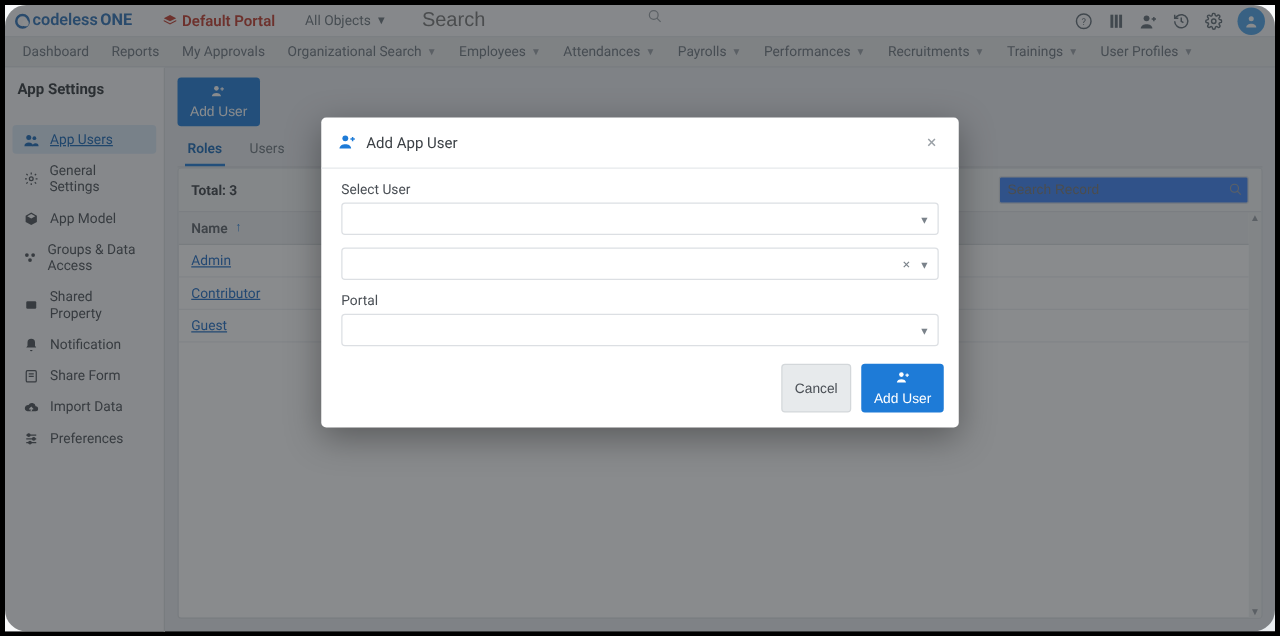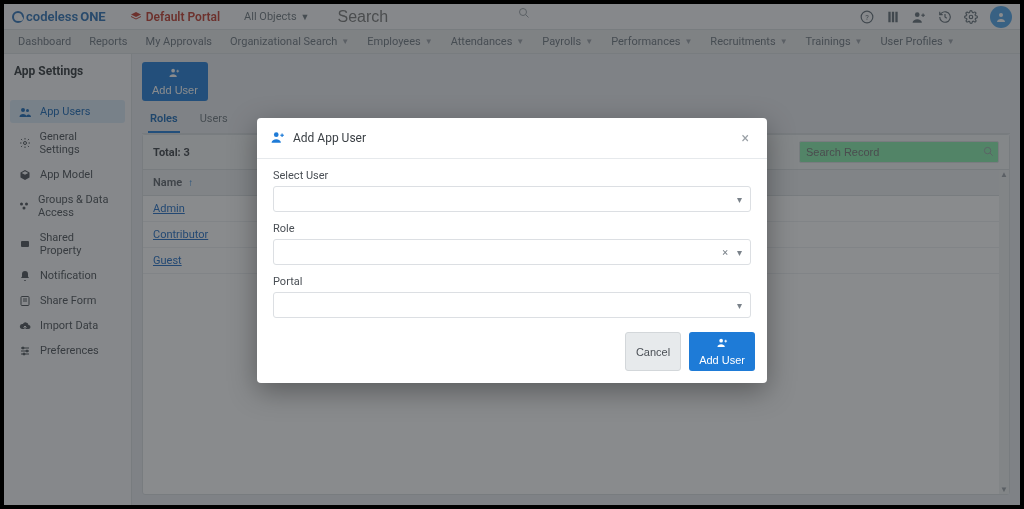--- a/index.html
+++ b/index.html
@@ -74,21 +74,21 @@
   .main { flex:1; display:flex; min-height:0;}
   .sidebar {
     width:128px; background:var(--panel); border-right:1px solid var(--border);
     padding:10px 6px; display:flex; flex-direction:column; gap:2px;
   }
   .sidebar h3 { margin:0 4px 20px 4px; font-size:12px; font-weight:700; color:#2f3438;}
   .side-item {
     display:flex; align-items:center; gap:8px; padding:5px 8px; border-radius:3px;
     font-size:11px; color:var(--text); cursor:pointer;
   }
-  .side-item.active { background:var(--sidebar-active); color:var(--primary-dark);}
+  .side-item.active { background:var(--sidebar-active); color:var(--primary-dark);text-decoration:underline;}
   .side-item .ic { width:14px; display:inline-flex; justify-content:center;}
   .content { flex:1; padding:8px 10px 10px 10px; display:flex; flex-direction:column; min-width:0;}
   .content-top { margin-bottom:6px;}
   .btn-primary {
     background:var(--primary); color:#fff; border:none; border-radius:3px;
     padding:5px 10px; font-size:11px; display:inline-flex; align-items:center; gap:6px; cursor:pointer;flex-direction:column;
   }
   .btn-secondary {
     background:#e7eaec; color:#4a4f55; border:1px solid #d3d7da; border-radius:3px;
     padding:4px 10px; font-size:11px; cursor:pointer;
@@ -101,39 +101,39 @@
     flex:1; display:flex; flex-direction:column; min-height:0;
   }
   .panel-header{
     display:flex; align-items:center; justify-content:space-between; padding:6px 10px;
     border-bottom:1px solid var(--border); background:#f3f5f6;
   }
   .panel-header .total{font-size:11px; font-weight:700; color:#3a3f44;}
   .panel-header .search-rec{position:relative;}
   .panel-header .search-rec input{
     width:200px; border:1px solid var(--border); border-radius:2px; padding:4px 22px 4px 6px;
-    font-size:11px; background:#86efac; outline:none;
+    font-size:11px; background:#3b82f6; outline:none;
   }
   .panel-header .search-rec .sicon{position:absolute; right:5px; top:5px; color:#9aa0a6;}
   .tbl-head {
     display:flex; background:#eef0f2; border-bottom:1px solid var(--border);
     font-size:11px; color:#5a6067; font-weight:600; padding:6px 10px;
   }
   .col-name{flex:0 0 55%; display:flex; align-items:center; gap:6px;}
   .col-users{flex:1;}
   .sort-ind{color:var(--primary); font-size:10px;}
   .tbl-body{flex:1; overflow:auto;}
   .row {
     display:flex; padding:6px 10px; border-bottom:1px solid #eef0f2; font-size:11px;
   }
   .row a{color:var(--link); text-decoration:underline;}
   
   .overlay{
     position:absolute; inset:4px; background:rgba(40,44,48,0.55);
-    display:flex; align-items:flex-start; justify-content:center; padding-top:114px;
+    display:flex; align-items:flex-start; justify-content:center; padding-top:90px;border-radius:17px;
   }
   .modal{
     width:510px; background:#fff; border-radius:4px; box-shadow:0 8px 28px rgba(0,0,0,0.35);
     display:flex; flex-direction:column;
   }
   .modal-head{
     display:flex; align-items:center; gap:8px; padding:10px 14px; border-bottom:1px solid #e6e9ec;
     font-size:12px; color:#3a3f44;
   }
   .modal-head .title{flex:1;}
@@ -449,21 +449,20 @@
       <span class="close">×</span>
     </div>
     <div class="modal-body">
       <div class="field">
         <label>Select User</label>
         <div class="select">
           <span class="caret">▾</span>
         </div>
       </div>
       <div class="field">
-        <label>Role</label>
         <div class="select">
           <span class="clear">×</span>
           <span class="caret">▾</span>
         </div>
       </div>
       <div class="field">
         <label>Portal</label>
         <div class="select">
           <span class="caret">▾</span>
         </div>

